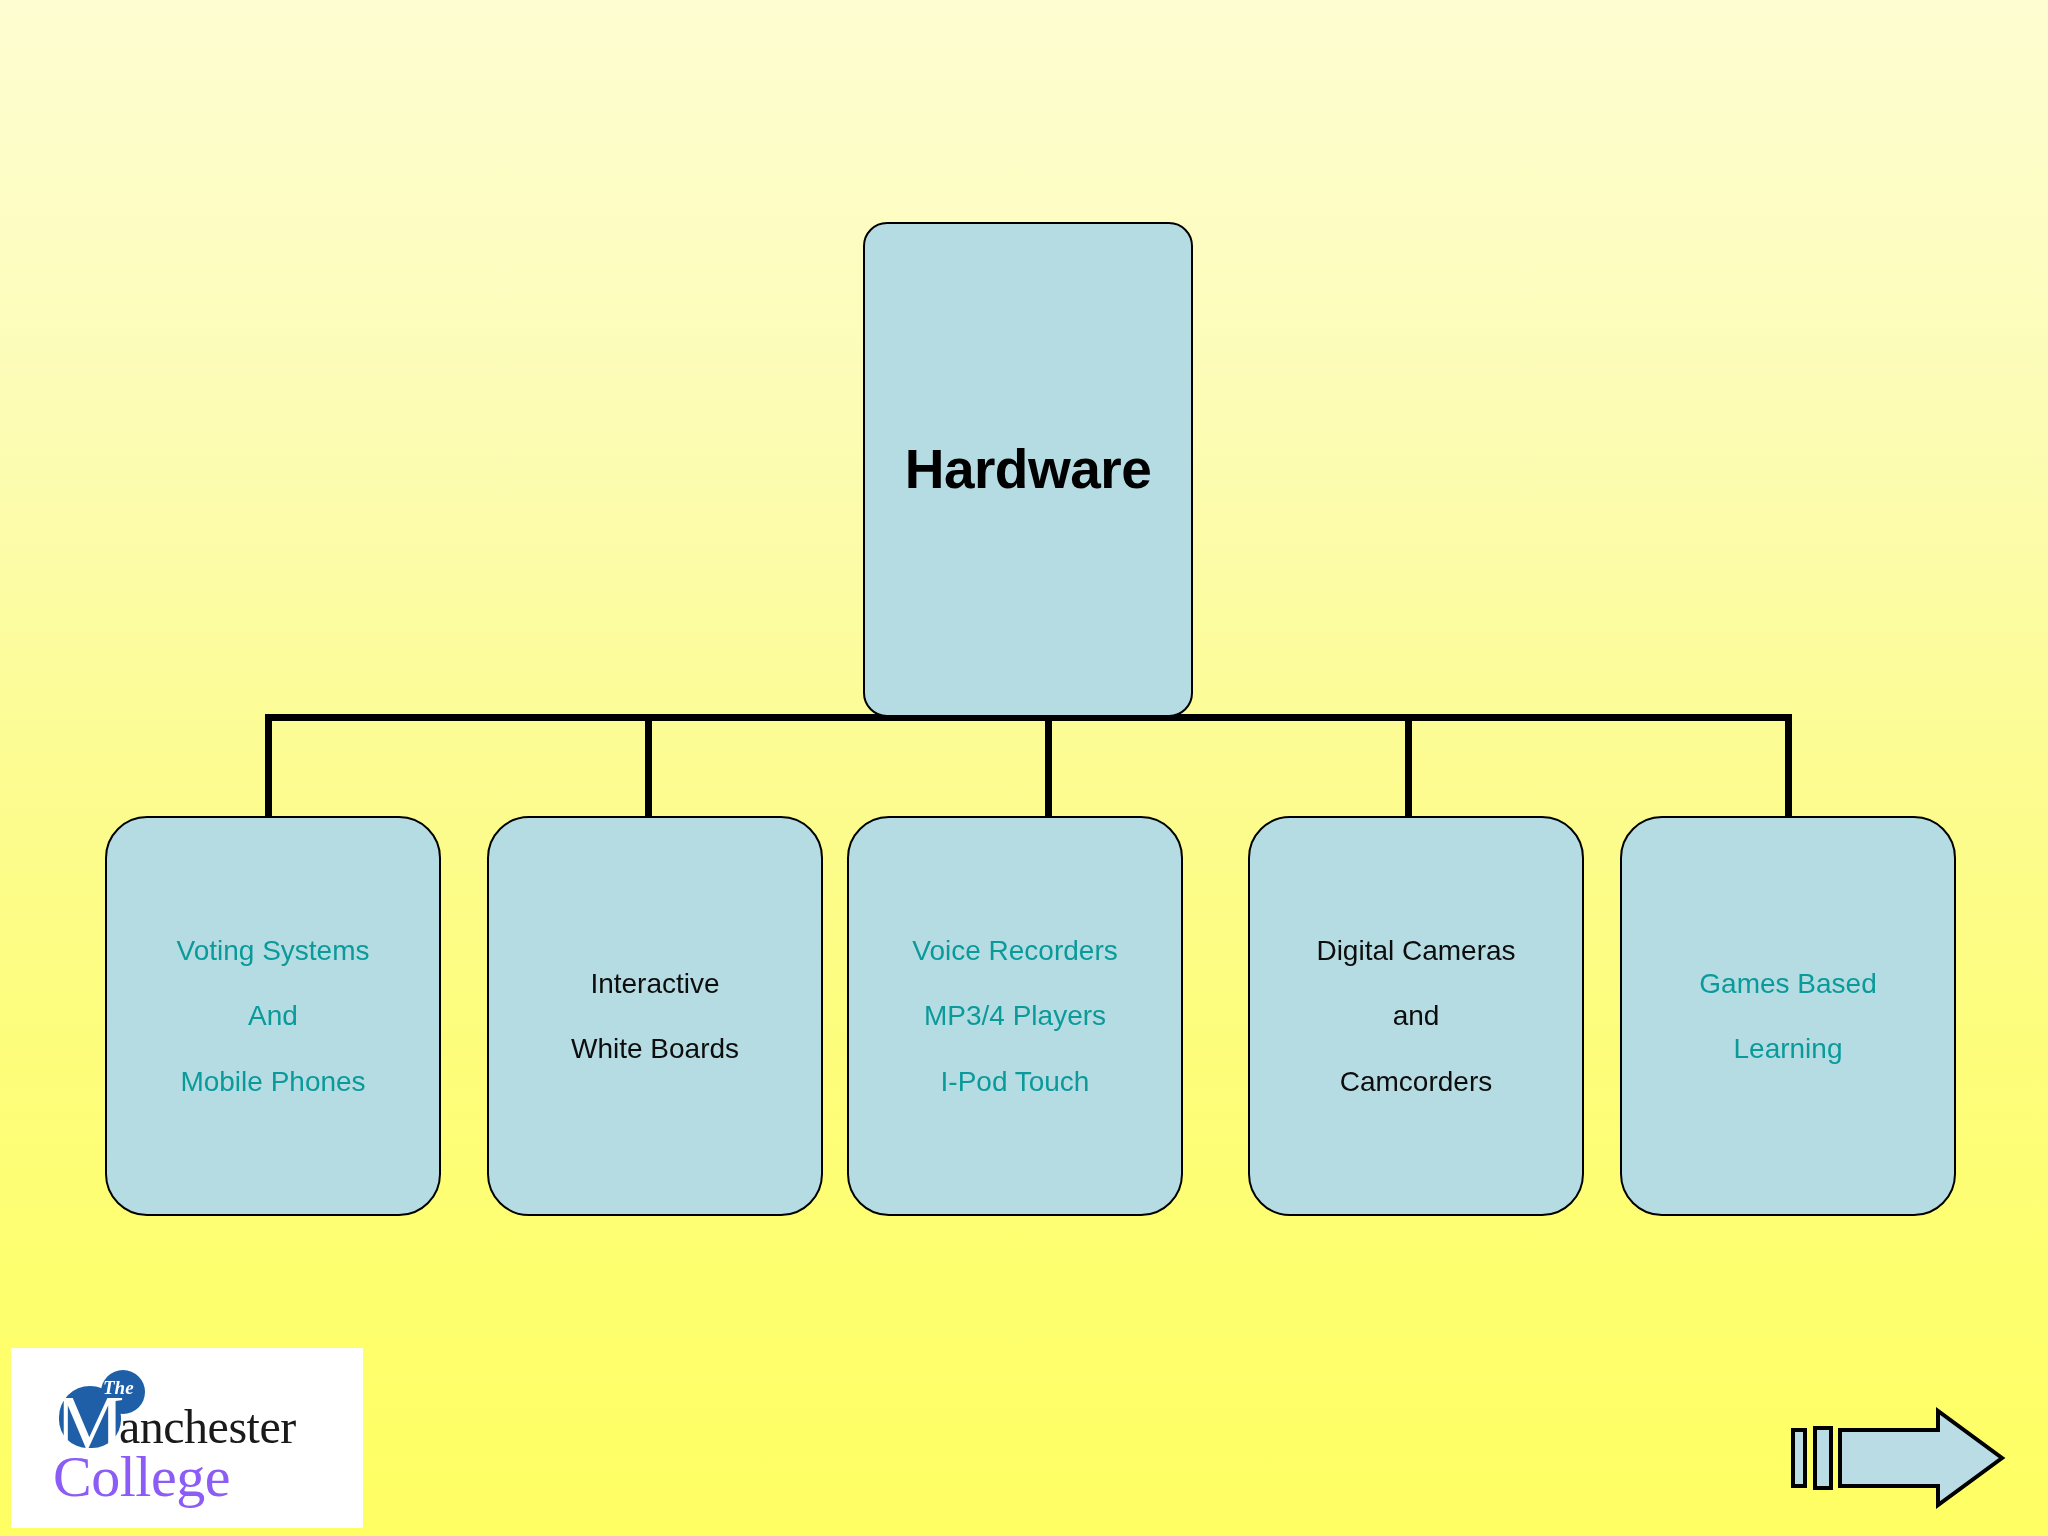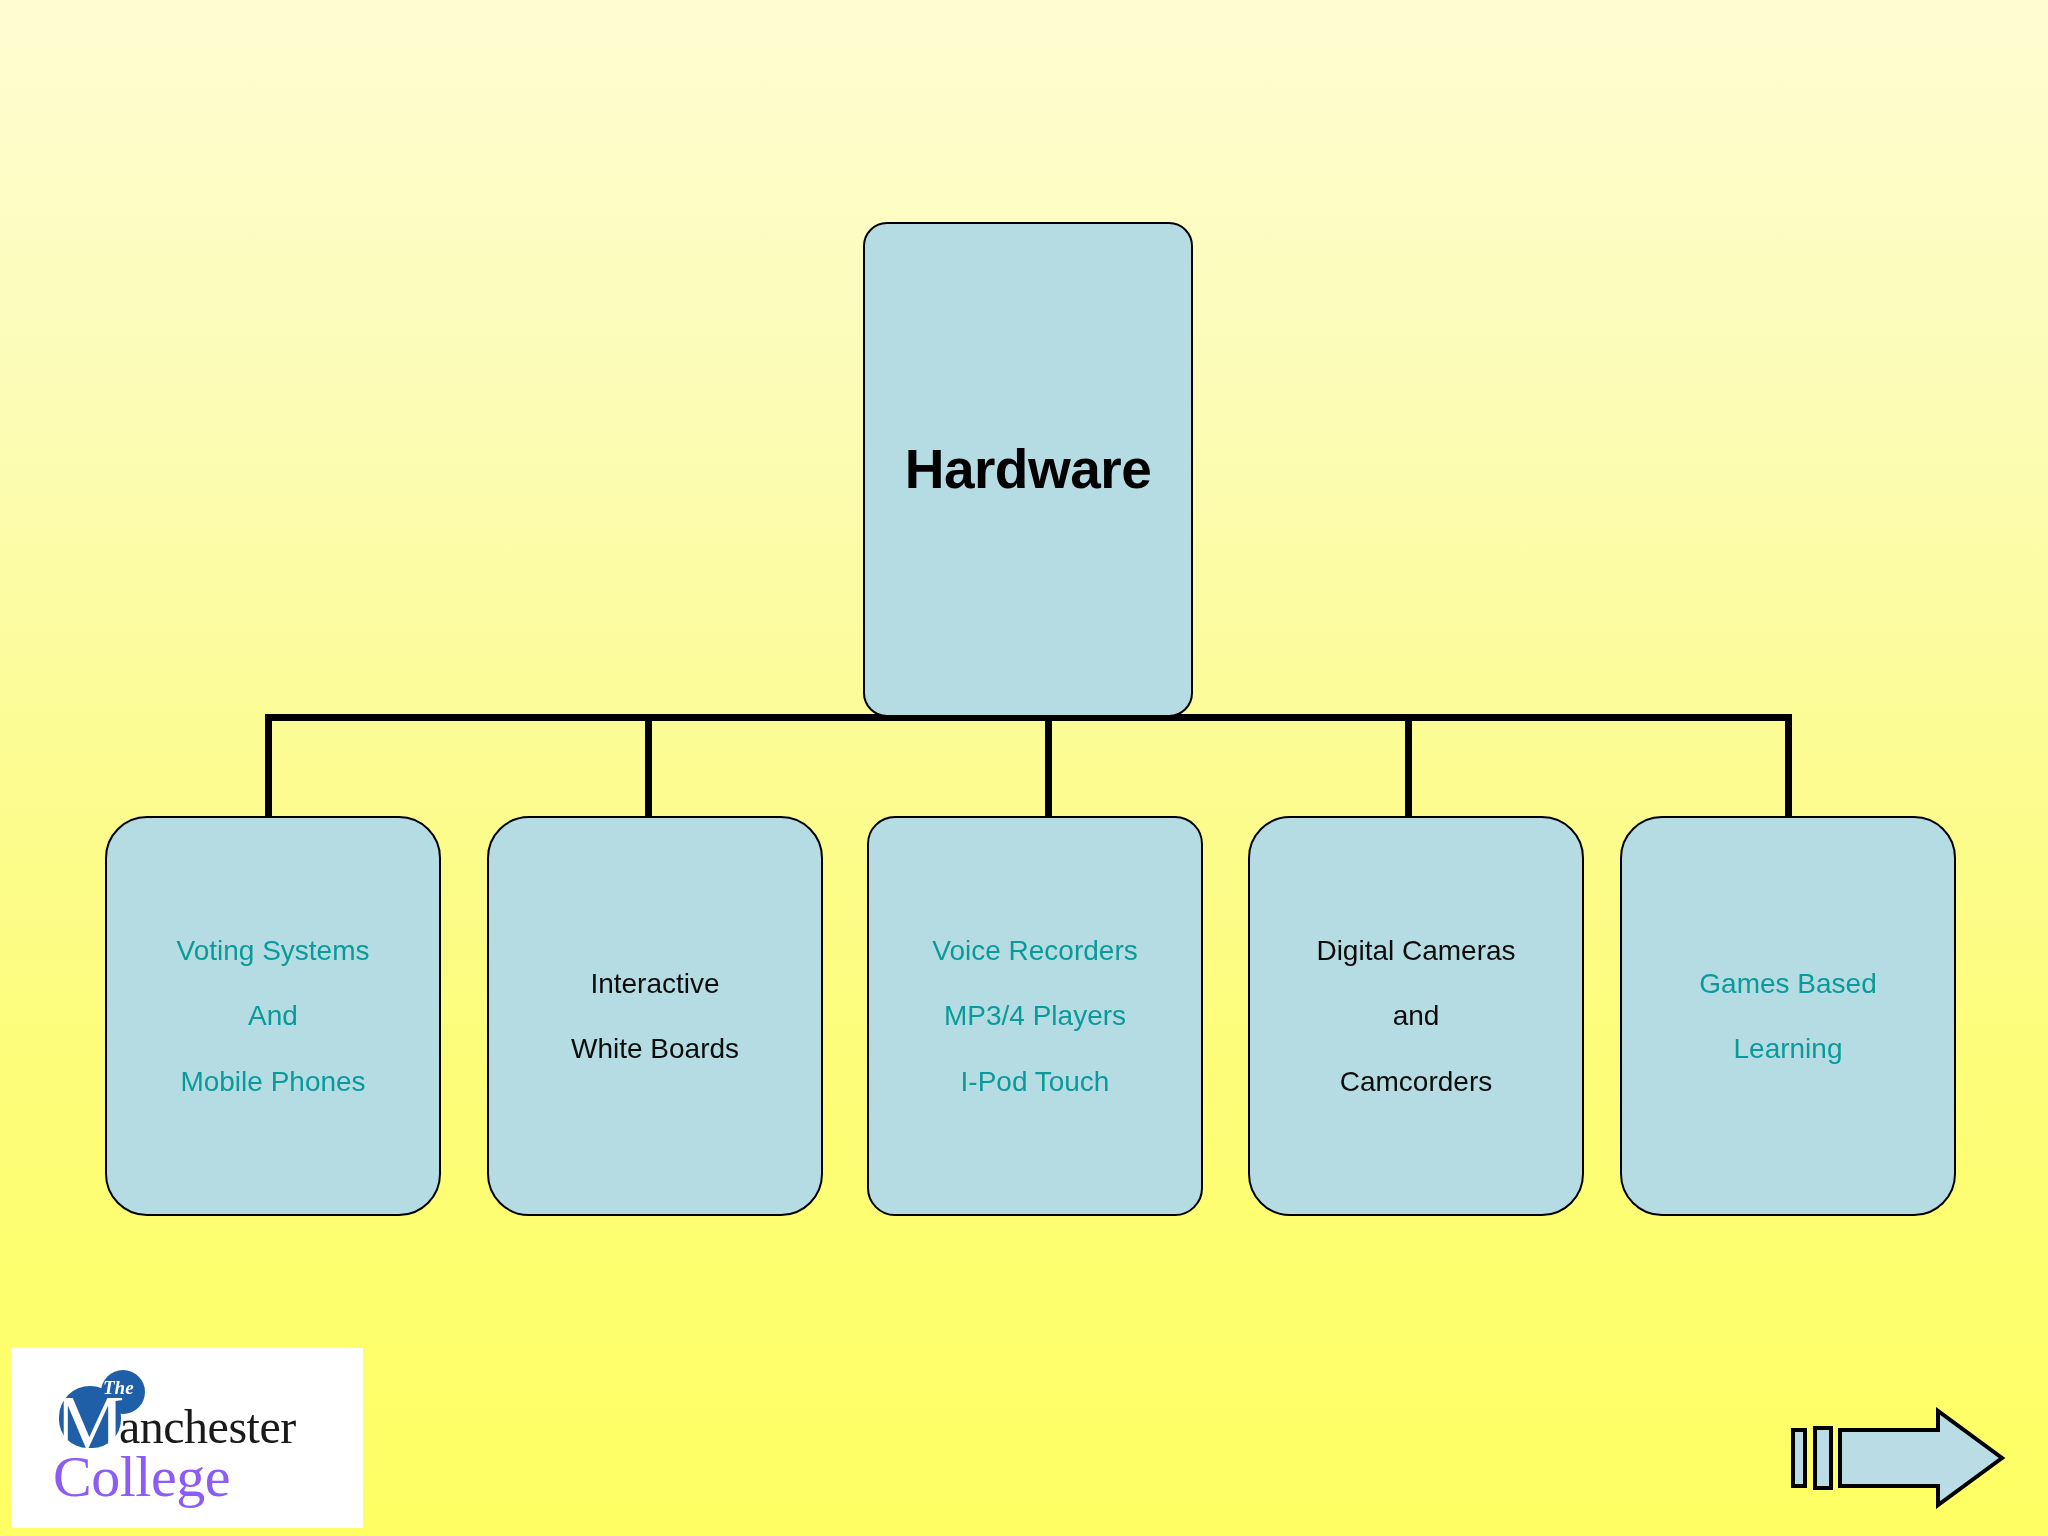--- a/index.html
+++ b/index.html
@@ -67,21 +67,21 @@
     letter-spacing: -0.5px;
   }
 
   .child {
     top: 816px;
     width: 336px;
     height: 400px;
   }
   #node-child-0 { left: 105px; }
   #node-child-1 { left: 487px; }
-  #node-child-2 { left: 867px; border-radius: 28px; }
+  #node-child-2 { left: 847px; }
   #node-child-3 { left: 1248px; }
   #node-child-4 { left: 1620px; }
 
   .child .line-text {
     font-size: 28px;
     font-weight: normal;
   }
   .child .line-text + .line-text { margin-top: 36px; }
 
   .txt-teal  { color: #0b9a9a; }

